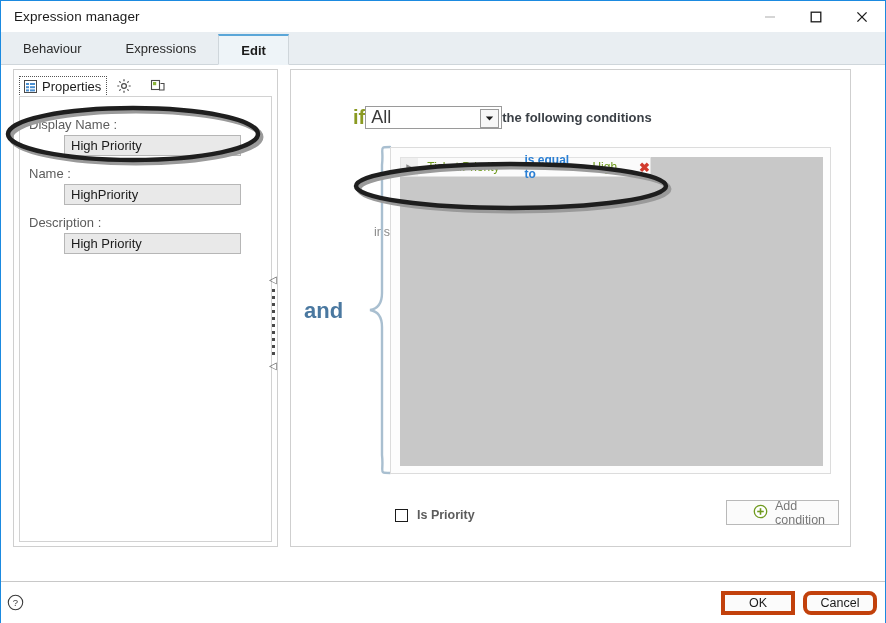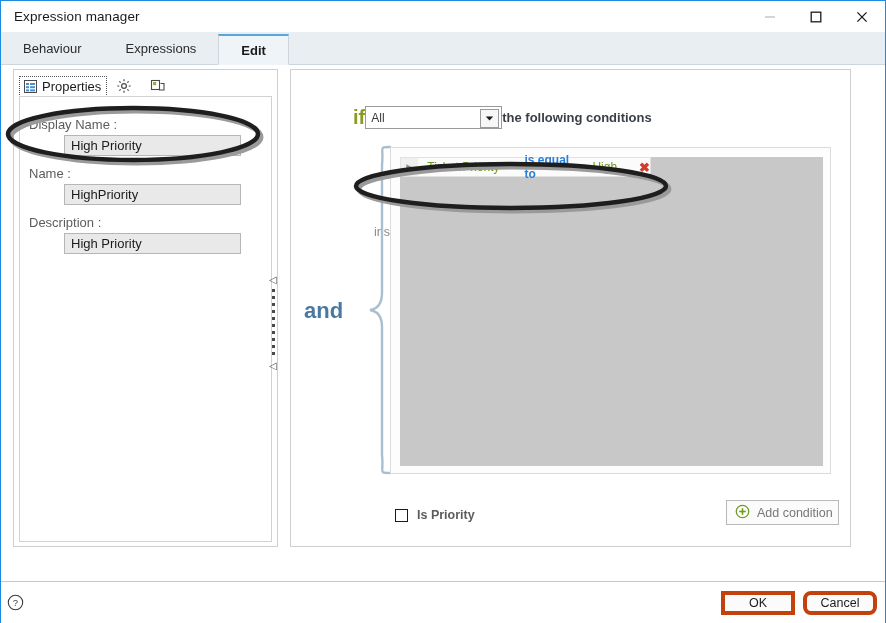--- a/index.html
+++ b/index.html
@@ -118,21 +118,21 @@
     box-sizing:border-box;border:1px solid #cfcfcf;background:#ffffff;
   }
   .if-row{
     position:absolute;left:62px;top:36px;display:flex;align-items:center;gap:0;
   }
   .if-word{font-size:20px;font-weight:bold;color:#8a9a22;}
   .combo{
     position:relative;width:137px;height:23px;box-sizing:border-box;
     border:1px solid #9a9a9a;background:#ffffff;display:flex;align-items:center;
   }
-  .combo-val{font-size:12px;color:#3a3a3a;padding-left:5px;}
+  .combo-val{font-size:18px;color:#3a3a3a;padding-left:5px;}
   .combo-arrow{
     position:absolute;right:2px;top:2px;width:17px;height:17px;
     border:1px solid #9a9a9a;background:#f7f7f7;
     display:flex;align-items:center;justify-content:center;
   }
   .follow-text{font-size:13px;font-weight:bold;color:#3a3f45;}
 
   .hint-text{
     position:absolute;left:83px;top:155px;width:420px;
     font-size:12.5px;color:#8b8b8b;white-space:nowrap;
@@ -170,21 +170,21 @@
   .reuse-row{
     position:absolute;left:104px;top:438px;display:flex;align-items:center;gap:9px;
   }
   .checkbox{
     width:13px;height:13px;box-sizing:border-box;border:1px solid #1b1b1b;background:#ffffff;
   }
   .reuse-label{font-size:12.5px;color:#5c5c5c;font-weight:bold;}
   .addcond-btn{
     position:absolute;left:435px;top:430px;width:113px;height:25px;
     box-sizing:border-box;border:1px solid #b9b9b9;background:#fbfbfb;
-    display:flex;align-items:center;gap:7px;padding-left:8px;
+    display:flex;align-items:center;gap:7px;padding-left:26px;
   }
   .addcond-label{font-size:12.5px;color:#777;}
 
   
   .footer{
     position:absolute;left:0;top:580px;width:884px;height:41px;
     background:#ffffff;border-top:1px solid #c8c8c8;
   }
   .help-icon{position:absolute;left:6px;top:12px;}
   .footer-btn{

